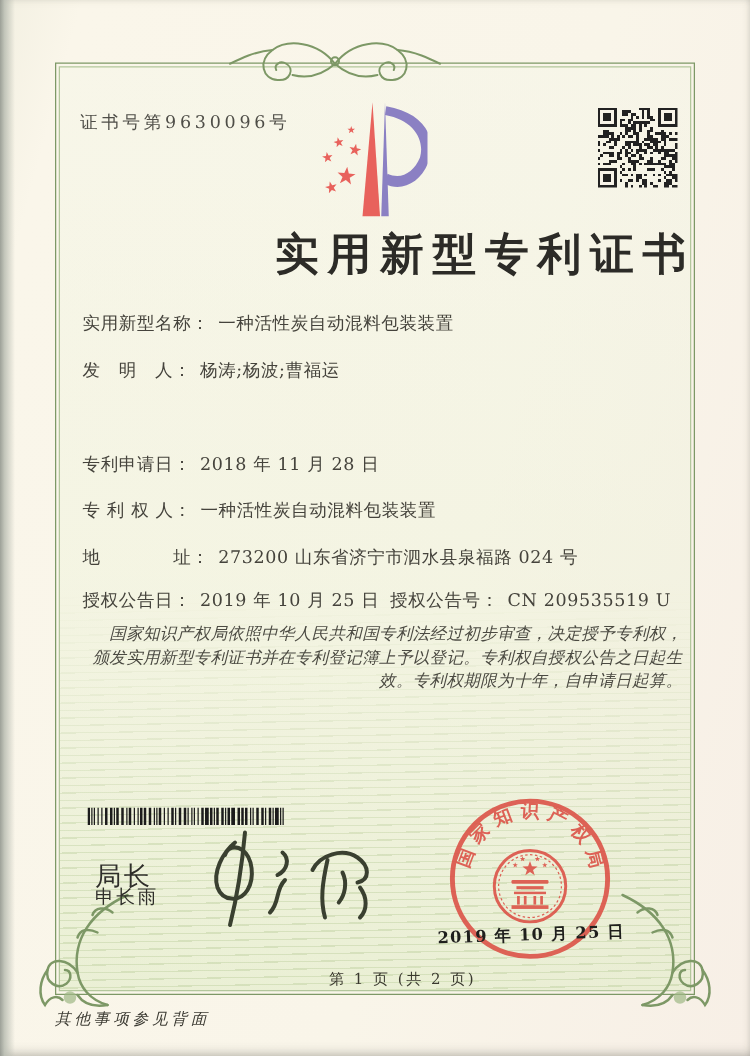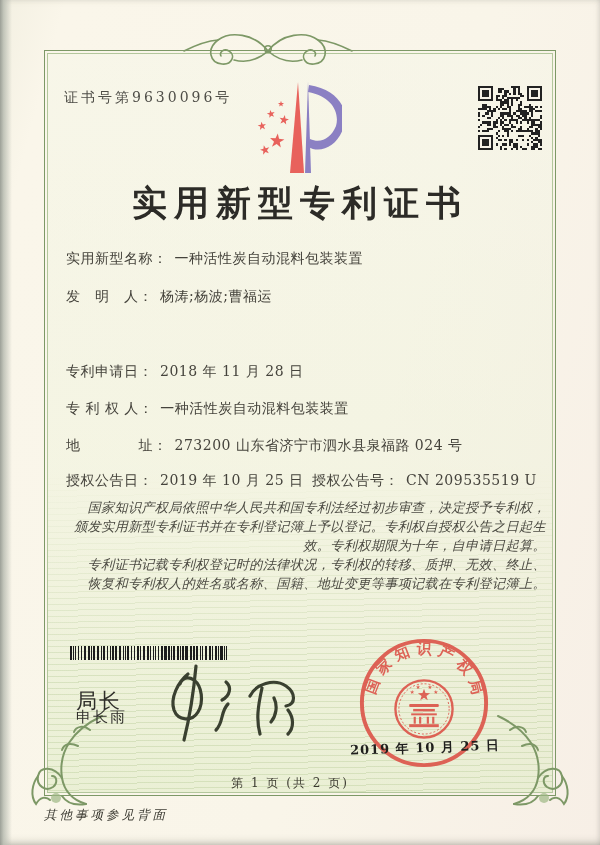--- a/index.html
+++ b/index.html
@@ -21,42 +21,42 @@
     -webkit-mask-image:linear-gradient(180deg, transparent 0%, #000 65%);
             mask-image:linear-gradient(180deg, transparent 0%, #000 65%); }
   .top-orn { position:absolute; left:182px; top:27px; width:172px; height:48px; }
   .corner { position:absolute; width:80px; height:95px; top:712px; }
   .corner-l { left:26px; }
   .corner-r { left:494px; transform:scaleX(-1); }
 
   .cert-no { position:absolute; left:64px; top:89px; font-size:14px; letter-spacing:3px; color:#4e4d47; }
   .logo { position:absolute; left:250px; top:80px; width:92px; height:102px; }
   .qr { position:absolute; left:478px; top:86px; width:64px; height:64px; }
-  .title { position:absolute; left:44px; top:180px; width:512px; text-align:center;
+  .title { position:absolute; left:44px; top:180px; width:512px; text-align:right;
     font-size:35px; font-weight:bold; letter-spacing:7px; color:#2c2b27; }
 
   .frow { position:absolute; left:66px; font-size:14px; color:#45433c; letter-spacing:.5px; white-space:nowrap; }
   .frow .flabel { color:#45433c; }
   .frow .fval { margin-left:7px; }
   .pair2 { position:absolute; left:246px; top:0; white-space:nowrap; }
 
   .paras { position:absolute; left:58px; top:498px; width:488px;
     font-size:13.2px; line-height:19px; color:#4b4a42; font-style:italic; letter-spacing:.3px; }
   .paras p { text-indent:2em; margin:0;text-align:right; }
 
   .barcode { position:absolute; left:70px; top:646px; width:160px; height:14px; }
   .director-title { position:absolute; left:76px; top:687px; font-size:21px; color:#2f2e2a; letter-spacing:2px; }
   .director-name  { position:absolute; left:76px; top:708px; font-size:15px; color:#2f2e2a; letter-spacing:2px; }
   .signature { position:absolute; left:158px; top:660px; width:160px; height:90px; }
 
   .seal { position:absolute; left:355px; top:634px; width:138px; height:138px; opacity:.9; }
   .seal-date { position:absolute; left:348px; top:739px; width:154px; text-align:center;
     font-size:13px; font-weight:bold; color:#1f1f1d; letter-spacing:1px; transform:rotate(-2deg); z-index:5; }
 
-  .page-info { position:absolute; left:44px; top:775px; width:492px; text-align:center;
+  .page-info { position:absolute; left:44px; top:775px; width:556px; text-align:center;
     font-size:12px; color:#3a392f; letter-spacing:2px; }
   .back-note { position:absolute; left:44px; top:807px; width:512px; text-align:left;
     font-size:12.5px; font-style:italic; color:#3c3b33; letter-spacing:3px; }
 </style>
 </head>
 <body>
 
 <div class="page">
   <div class="scan-edge"></div>
 
@@ -433,21 +433,20 @@
   </div>
   <div class="frow" style="top:472px">
     <span class="flabel">授权公告日：</span><span class="fval">2019 年 10 月 25 日</span>
     <span class="pair2">
       <span class="flabel">授权公告号：</span><span class="fval">CN 209535519 U</span>
     </span>
   </div>
 
   <div class="paras">
     <p>国家知识产权局依照中华人民共和国专利法经过初步审查，决定授予专利权，颁发实用新型专利证书并在专利登记簿上予以登记。专利权自授权公告之日起生效。专利权期限为十年，自申请日起算。</p>
-    <p>专利证书记载专利权登记时的法律状况，专利权的转移、质押、无效、终止、恢复和专利权人的姓名或名称、国籍、地址变更等事项记载在专利登记簿上。</p>
   </div>
 
   <svg class="barcode" viewBox="0 0 160 14" preserveAspectRatio="none">
       <rect x="0" y="0" width="2" height="14" fill="#1c1c1c"></rect>
       <rect x="3" y="0" width="1" height="14" fill="#1c1c1c"></rect>
       <rect x="5" y="0" width="1" height="14" fill="#1c1c1c"></rect>
       <rect x="8" y="0" width="1" height="14" fill="#1c1c1c"></rect>
       <rect x="11" y="0" width="1" height="14" fill="#1c1c1c"></rect>
       <rect x="14" y="0" width="2" height="14" fill="#1c1c1c"></rect>
       <rect x="18" y="0" width="2" height="14" fill="#1c1c1c"></rect>

